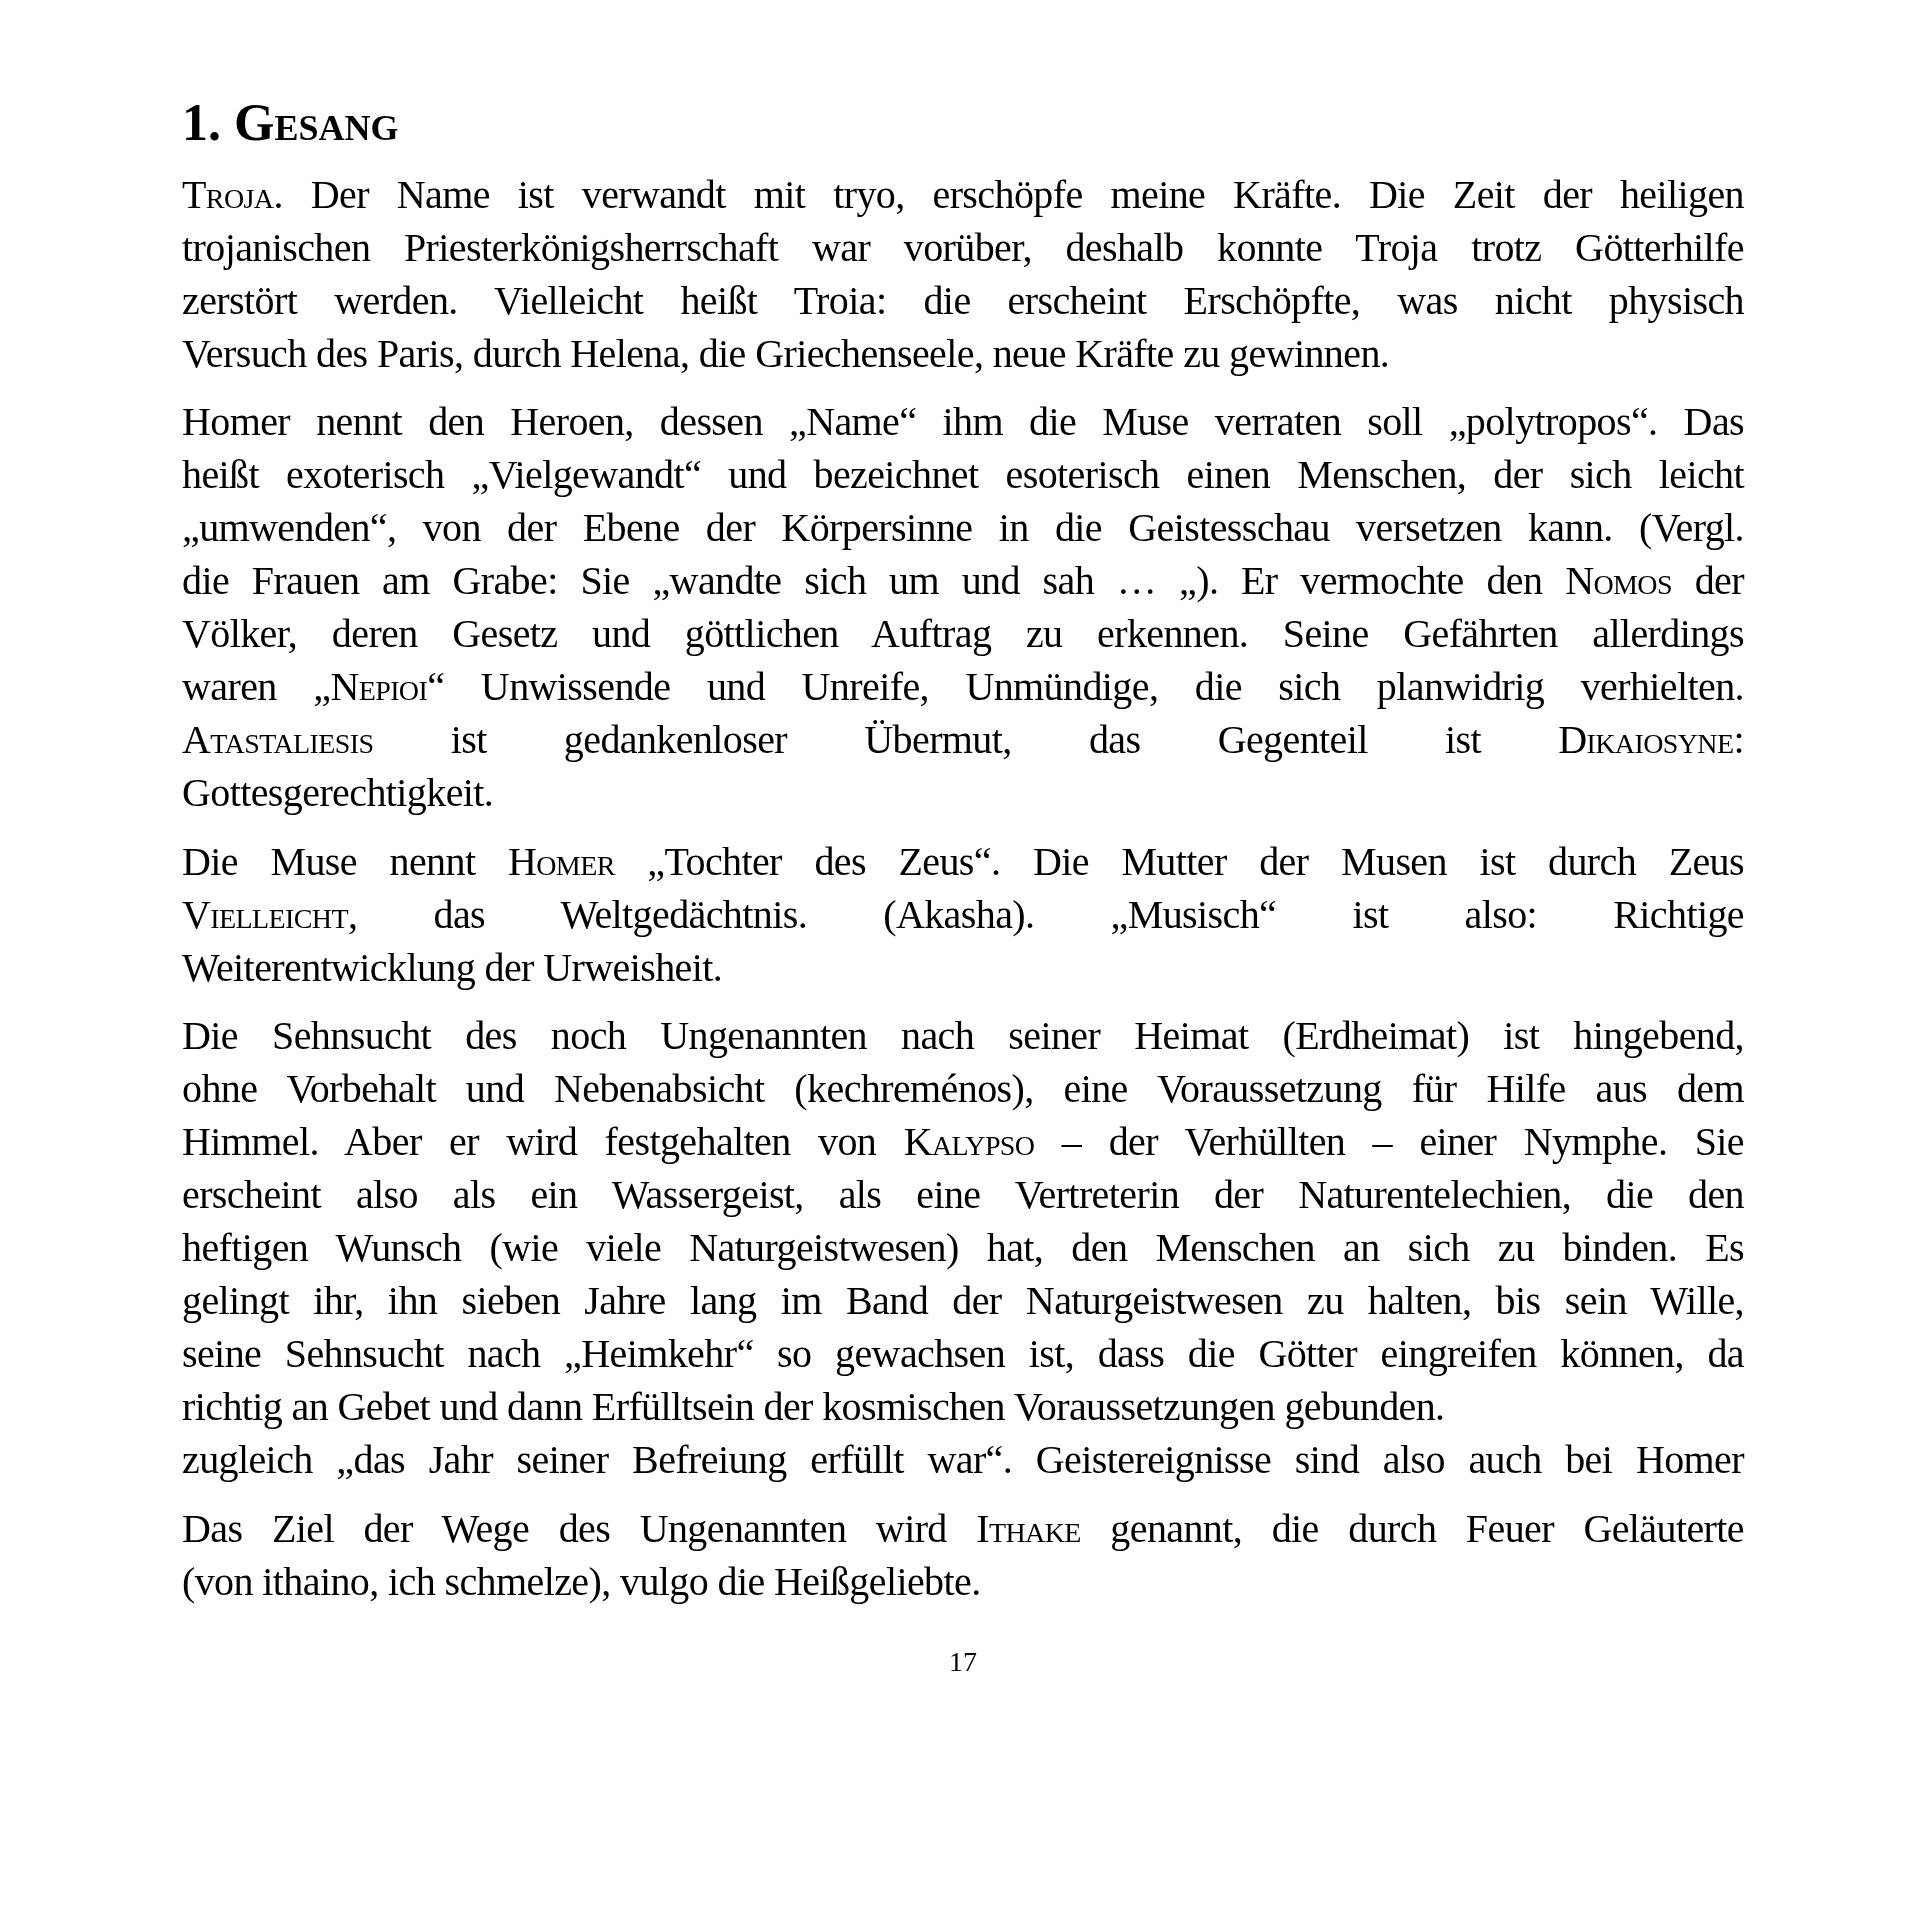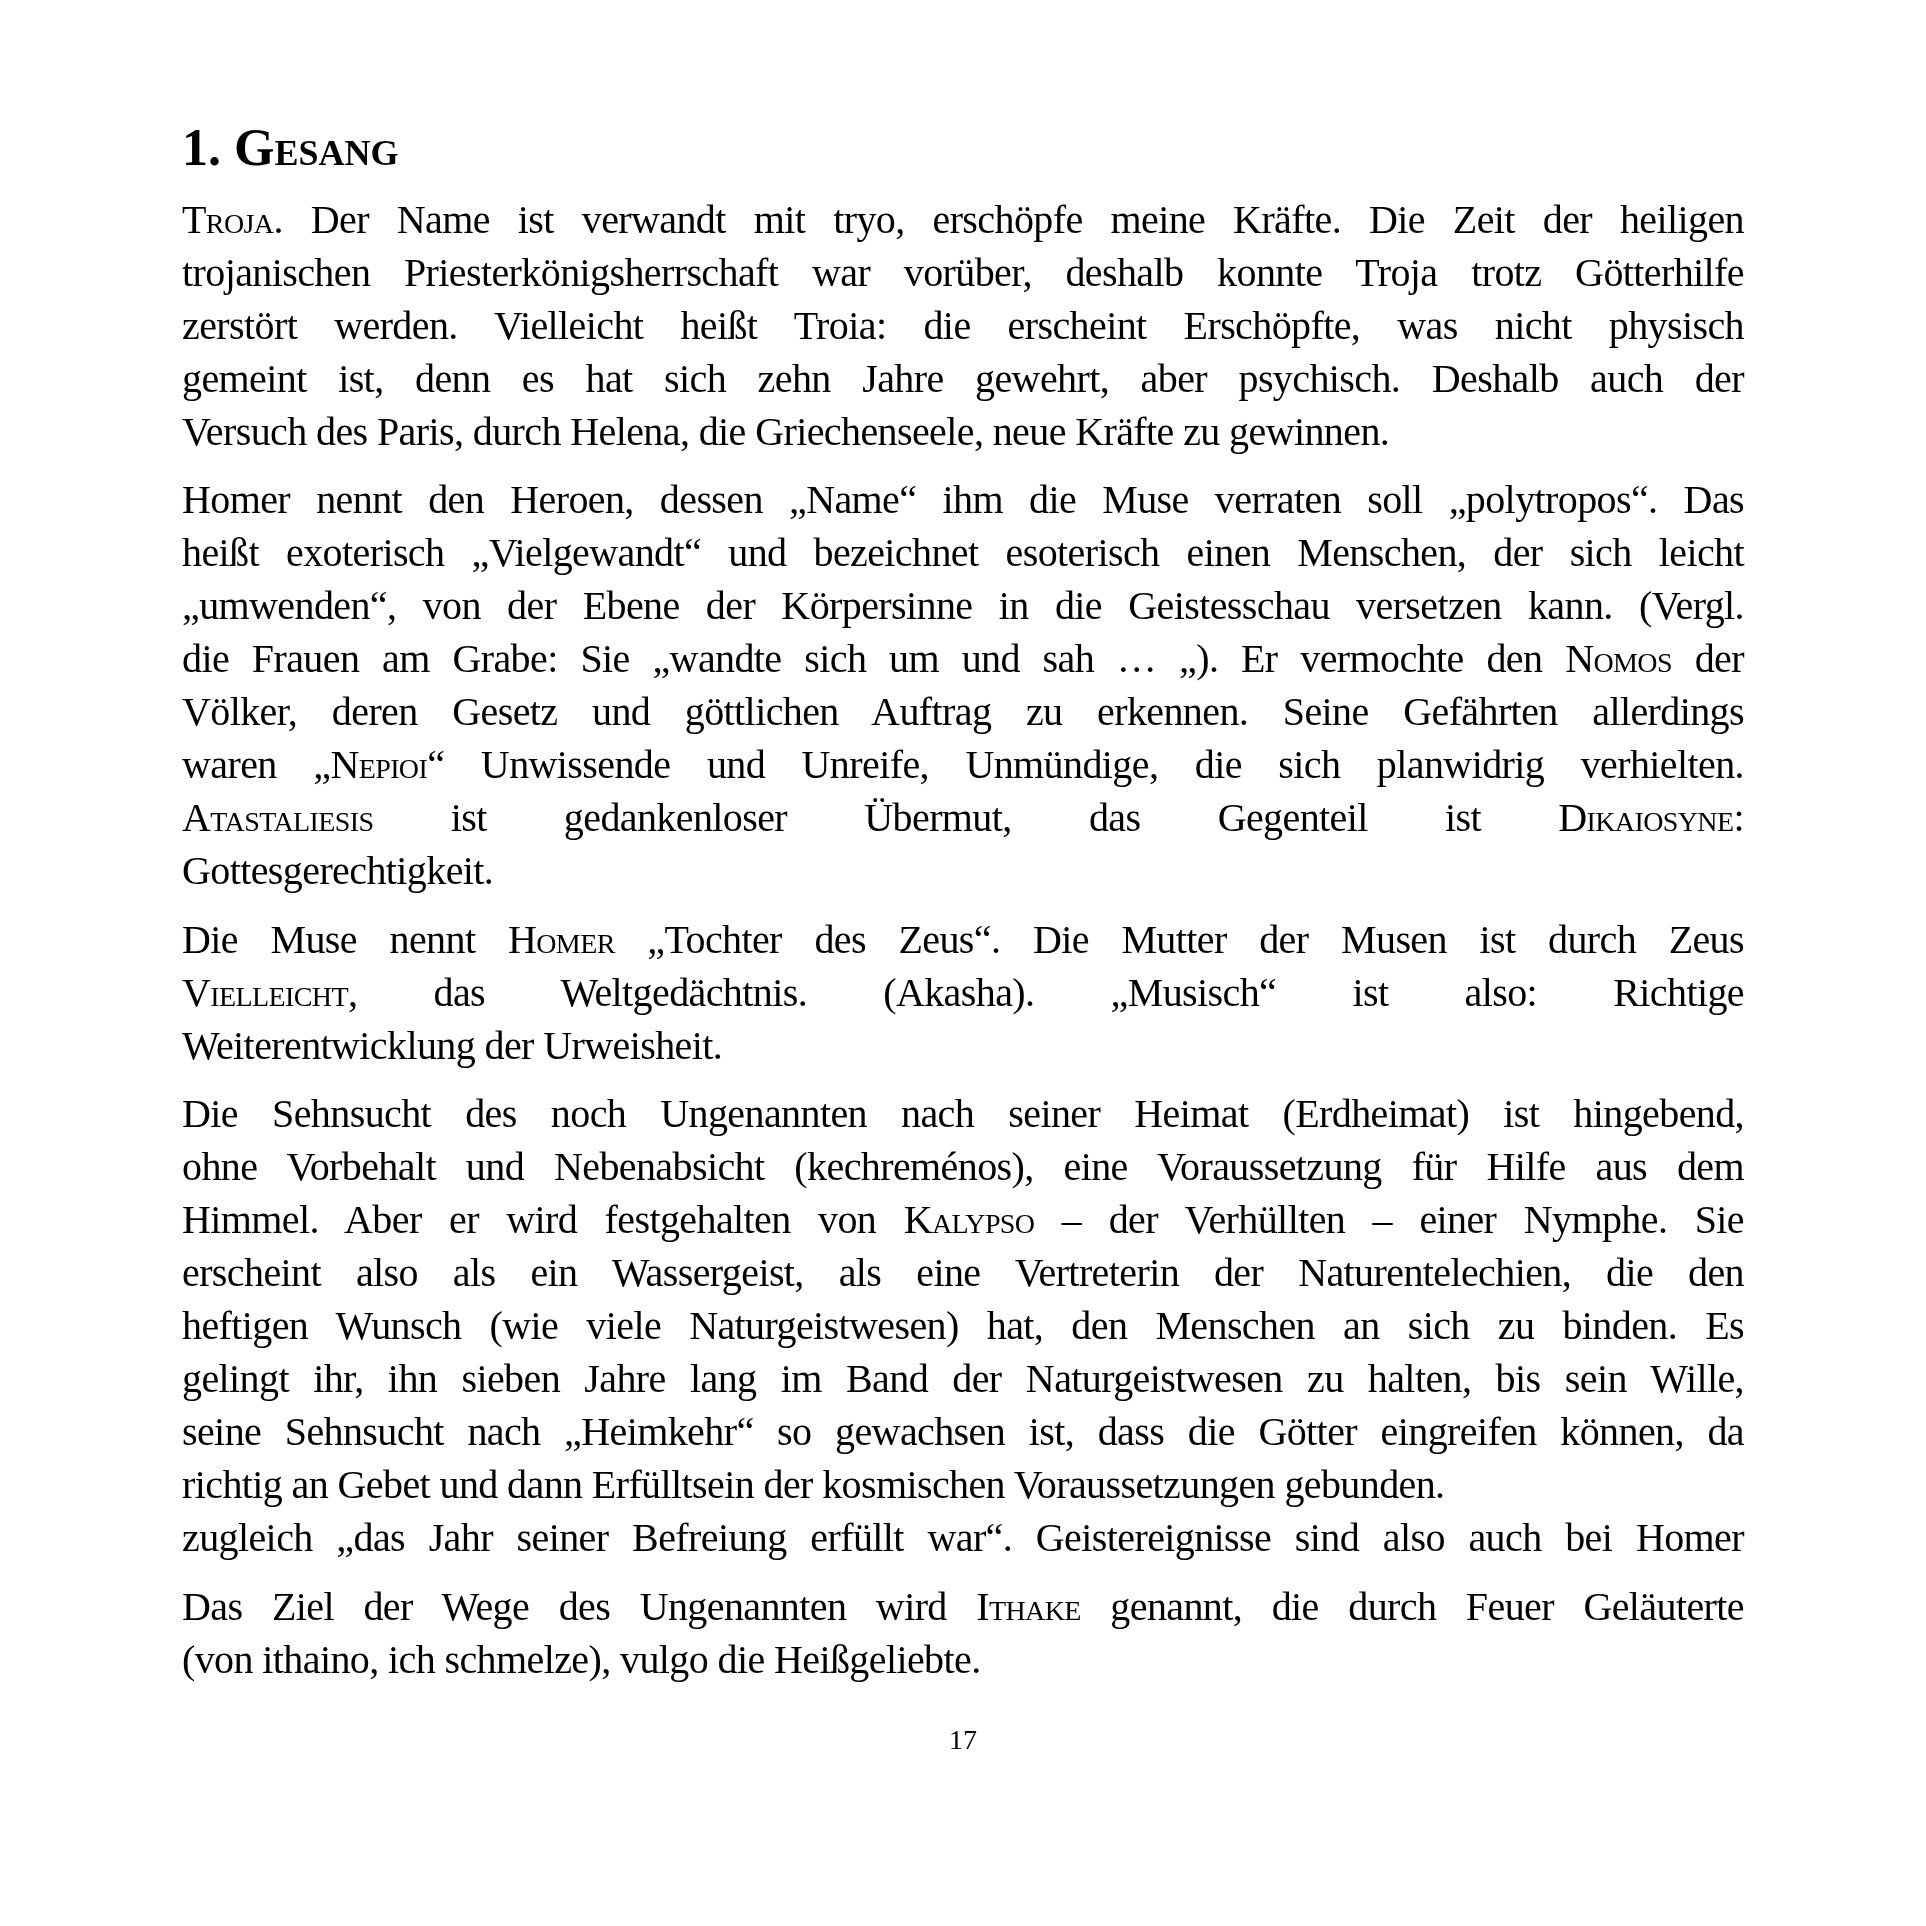--- a/index.html
+++ b/index.html
@@ -8,21 +8,21 @@
     background: #ffffff;
   }
   .page {
     position: relative;
     box-sizing: border-box;
     width: 1926px;
     height: 1926px;
     background: #ffffff;
     color: #000000;
     font-family: "Liberation Serif", "DejaVu Serif", serif;
-    padding: 118px 182px 0 182px;
+    padding: 93px 182px 0 182px;
     overflow: hidden;
   }
   .heading {
     margin: 0 0 14.8px 0;
     font-size: 52px;
     line-height: 1.15;
     font-weight: bold;
     letter-spacing: 0;
   }
   .para {
@@ -52,21 +52,20 @@
 </head>
 <body>
 
 <div class="page">
   <h1 class="heading"><span>1. </span><span class="sc">Gesang</span></h1>
   <div>
       <div class="para">
         <div class="ln"><span class="sc">Troja</span><span>. Der Name ist verwandt mit tryo, erschöpfe meine Kräfte. Die Zeit der heiligen</span></div>
         <div class="ln"><span>trojanischen Priesterkönigsherrschaft war vorüber, deshalb konnte Troja trotz Götterhilfe</span></div>
         <div class="ln"><span>zerstört werden. Vielleicht heißt Troia: die erscheint Erschöpfte, was nicht physisch</span></div>
-        <div class="ln"><span>gemeint ist, denn es hat sich zehn Jahre gewehrt, aber psychisch. Deshalb auch der</span></div>
         <div class="ln last"><span>Versuch des Paris, durch Helena, die Griechenseele, neue Kräfte zu gewinnen.</span></div>
       </div>
       <div class="para">
         <div class="ln"><span>Homer nennt den Heroen, dessen „Name“ ihm die Muse verraten soll „polytropos“. Das</span></div>
         <div class="ln"><span>heißt exoterisch „Vielgewandt“ und bezeichnet esoterisch einen Menschen, der sich leicht</span></div>
         <div class="ln"><span>„umwenden“, von der Ebene der Körpersinne in die Geistesschau versetzen kann. (Vergl.</span></div>
         <div class="ln"><span>die Frauen am Grabe: Sie „wandte sich um und sah … „). Er vermochte den </span><span class="sc">Nomos</span><span> der</span></div>
         <div class="ln"><span>Völker, deren Gesetz und göttlichen Auftrag zu erkennen. Seine Gefährten allerdings</span></div>
         <div class="ln"><span>waren „</span><span class="sc">Nepioi</span><span>“ Unwissende und Unreife, Unmündige, die sich planwidrig verhielten.</span></div>
         <div class="ln"><span class="sc">Atastaliesis</span><span> ist gedankenloser Übermut, das Gegenteil ist </span><span class="sc">Dikaiosyne</span><span>:</span></div>

